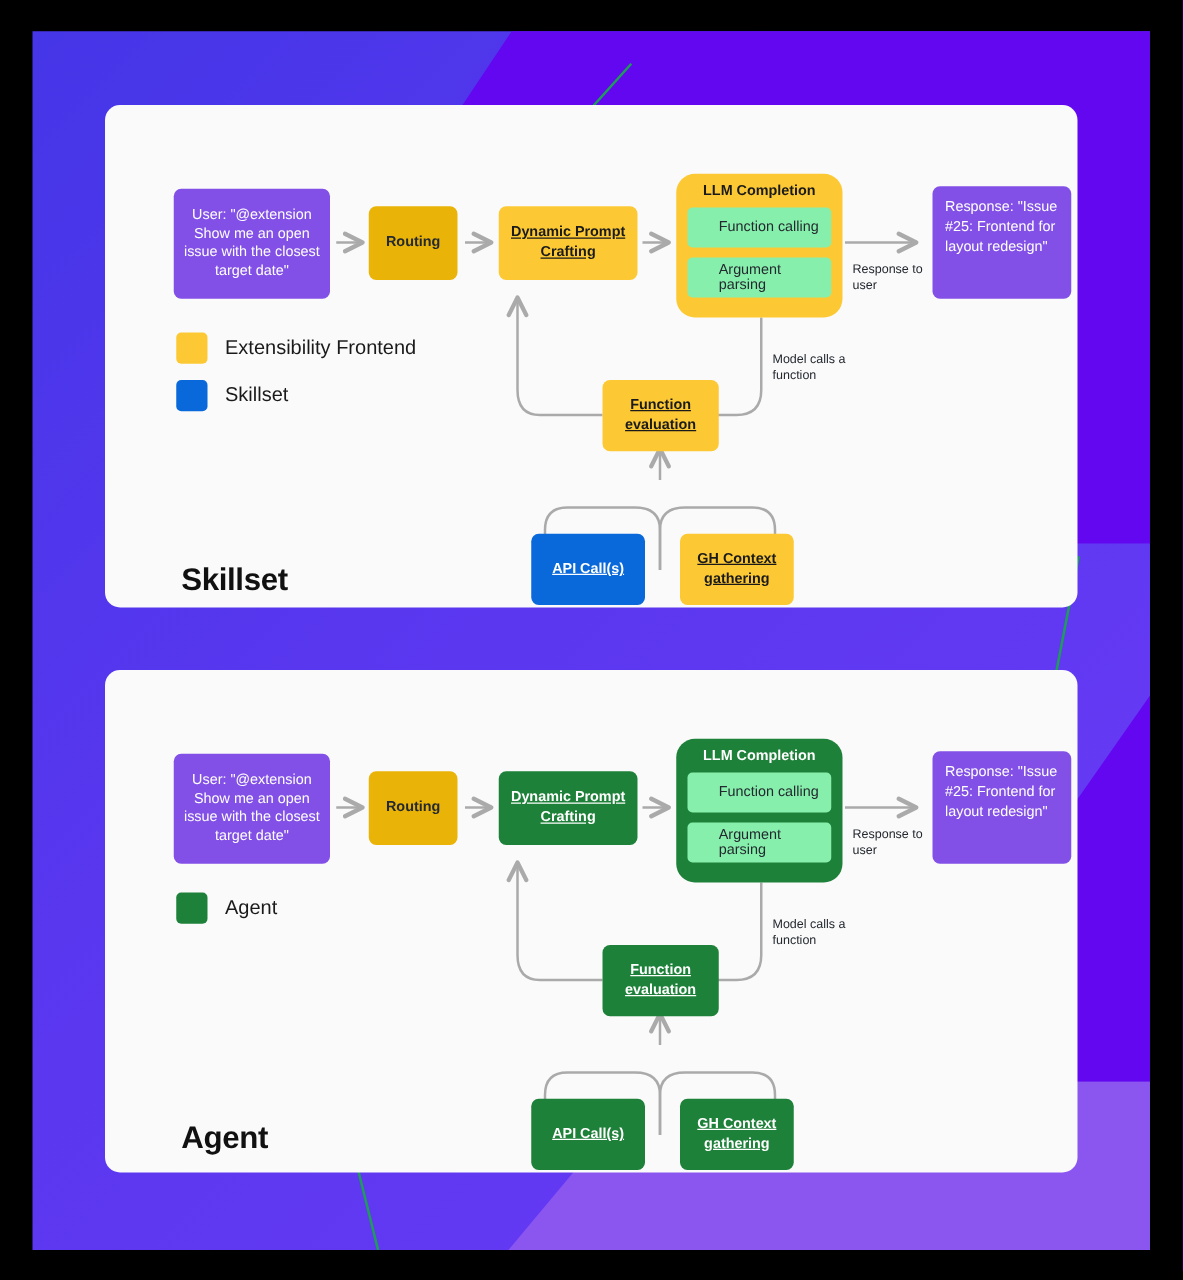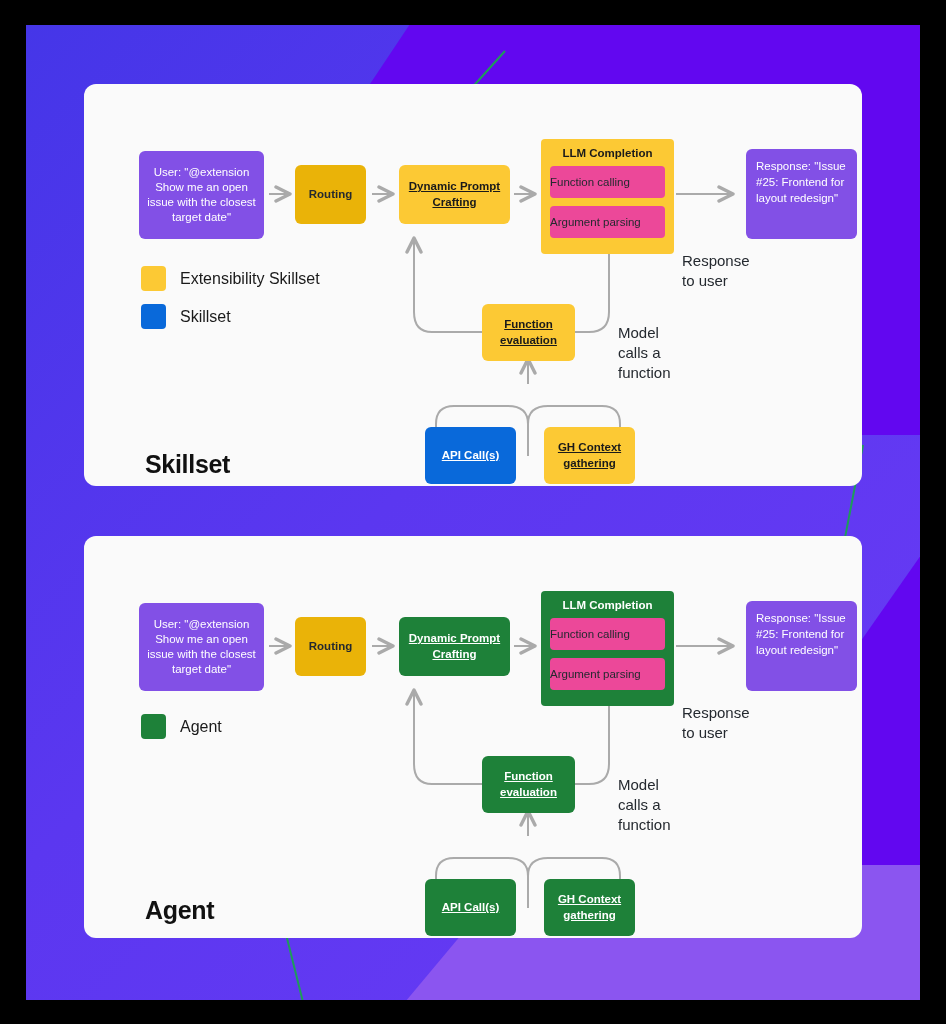--- a/index.html
+++ b/index.html
@@ -99,40 +99,40 @@
     font-weight: bold;
     text-decoration: underline;
   }
   .node-yellow { background: #FCC934; color: #1A1A1A; }
   .node-green  { background: #1E8139; color: #FFFFFF; }
   .node-blue   { background: #0969DA; color: #FFFFFF; }
 
   .llm-box {
     position: absolute;
     box-sizing: border-box;
-    border-radius: 4px;
+    border-radius: 15px;
     padding: 8px 9px;
   }
   .llm-title {
     font-size: 11.5px;
     font-weight: bold;
     text-align: center;
     margin-bottom: 7px;
   }
   .llm-title.on-yellow { color: #1A1A1A; }
   .llm-title.on-green  { color: #FFFFFF; }
   .llm-sub {
-    background: #ec4899;
+    background: #86efac;
     color: #24292F;
     border-radius: 4px;
     font-size: 11.5px;
     height: 32px;
     display: flex;
     align-items: center;
-    padding-left: 0;
+    padding-left: 25px;
     margin-bottom: 8px;
   }
   .llm-sub:last-child { margin-bottom: 0; }
 
   .node-response {
     position: absolute;
     box-sizing: border-box;
     background: #8250E6;
     color: #FFFFFF;
     border-radius: 6px;
@@ -157,24 +157,23 @@
   }
   .panel-title {
     position: absolute;
     font-size: 25px;
     font-weight: bold;
     color: #111111;
     letter-spacing: -0.3px;
   }
   .edge-label {
     position: absolute;
-    font-size: 15px;
+    font-size: 10px;
     color: #24292F;
     line-height: 1.32;
-    margin-top: 42px;
   }
   svg.wires {
     position: absolute;
     left: 0; top: 0;
     width: 778px; height: 402px;
     overflow: visible;
     pointer-events: none;
   }
 </style>
 </head>
@@ -227,21 +226,21 @@
     <div class="edge-label" style="left:534px; top:197px; width:70px;">Model calls a function</div>
 
     <div class="node node-solid node-yellow" style="left:398px; top:220px; width:93px; height:57px;">Function evaluation</div>
 
     <div class="node node-solid node-blue" style="left:341px; top:343px; width:91px; height:57px;">API Call(s)</div>
 
     <div class="node node-solid node-yellow" style="left:460px; top:343px; width:91px; height:57px;">GH Context gathering</div>
 
     <div class="legend-row" style="left:57px; top:182px;">
       <span class="legend-swatch" style="background:#FCC934;"></span>
-      <span class="legend-label">Extensibility Skillset</span>
+      <span class="legend-label">Extensibility Frontend</span>
     </div>
     <div class="legend-row" style="left:57px; top:220px;">
       <span class="legend-swatch" style="background:#0969DA;"></span>
       <span class="legend-label">Skillset</span>
     </div>
 
     <div class="panel-title" style="left:61px; top:366px;">Skillset</div>
   </div>
 
   <div class="card" id="card-agent">

